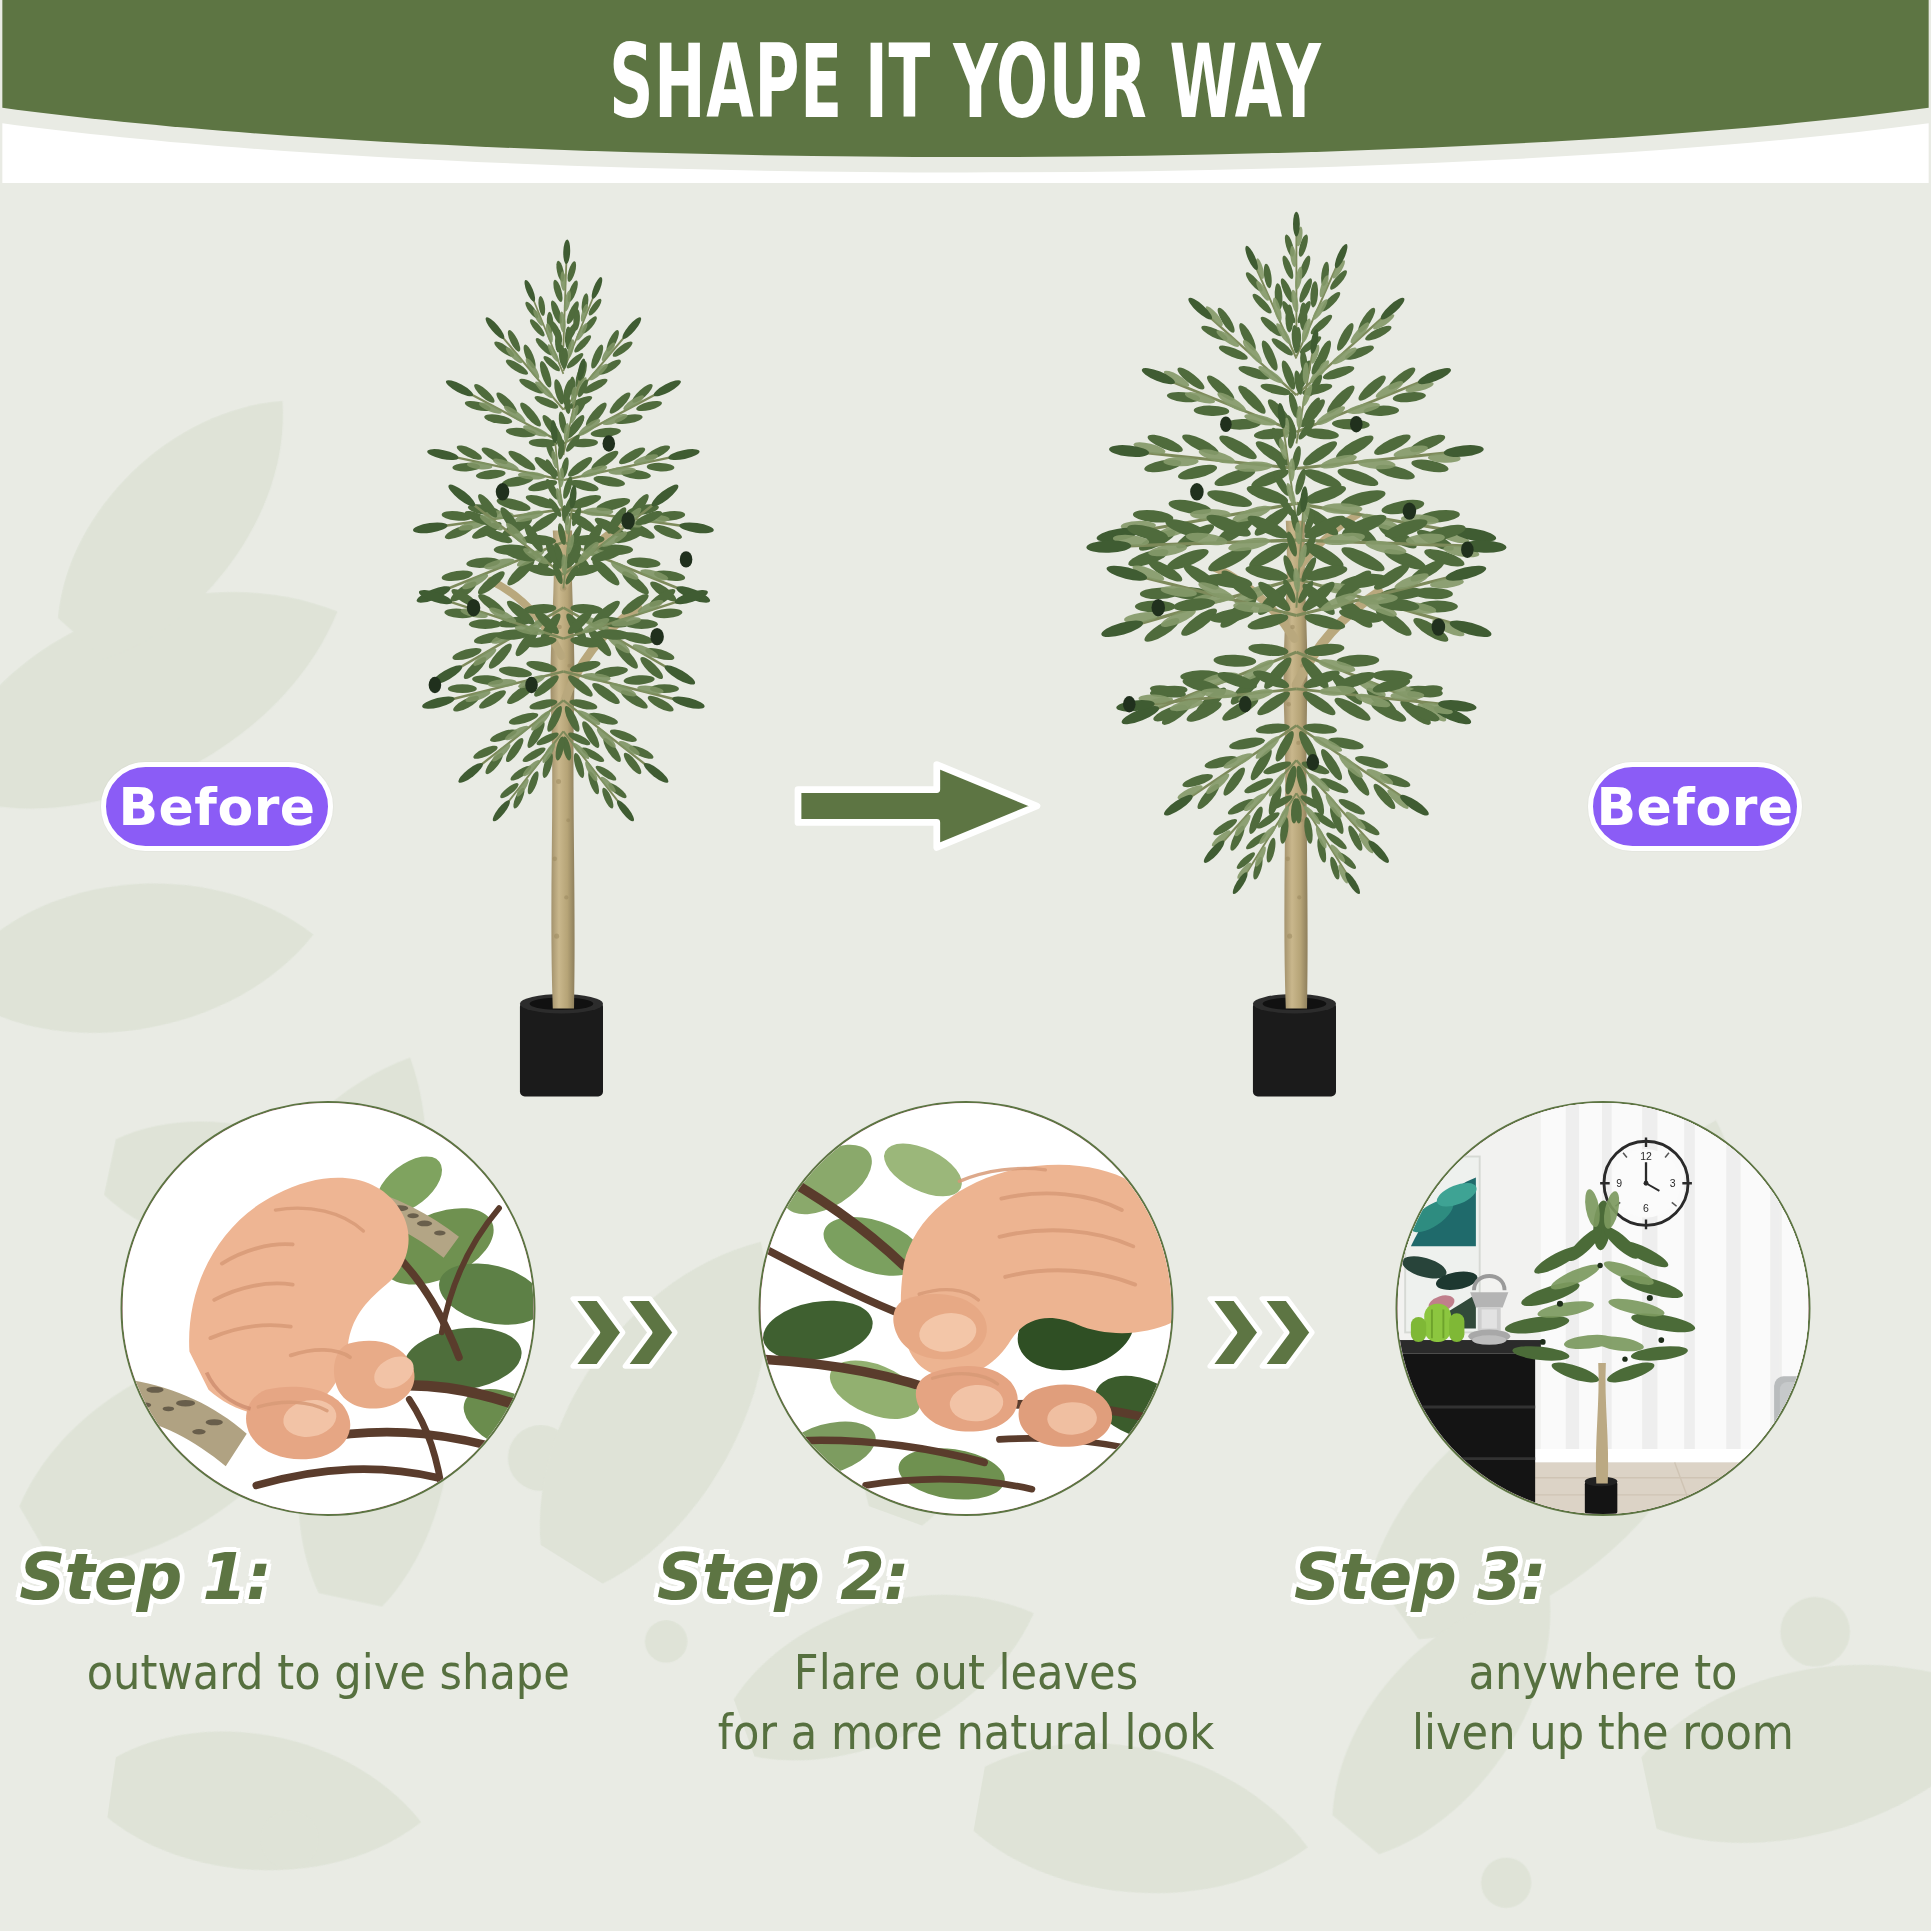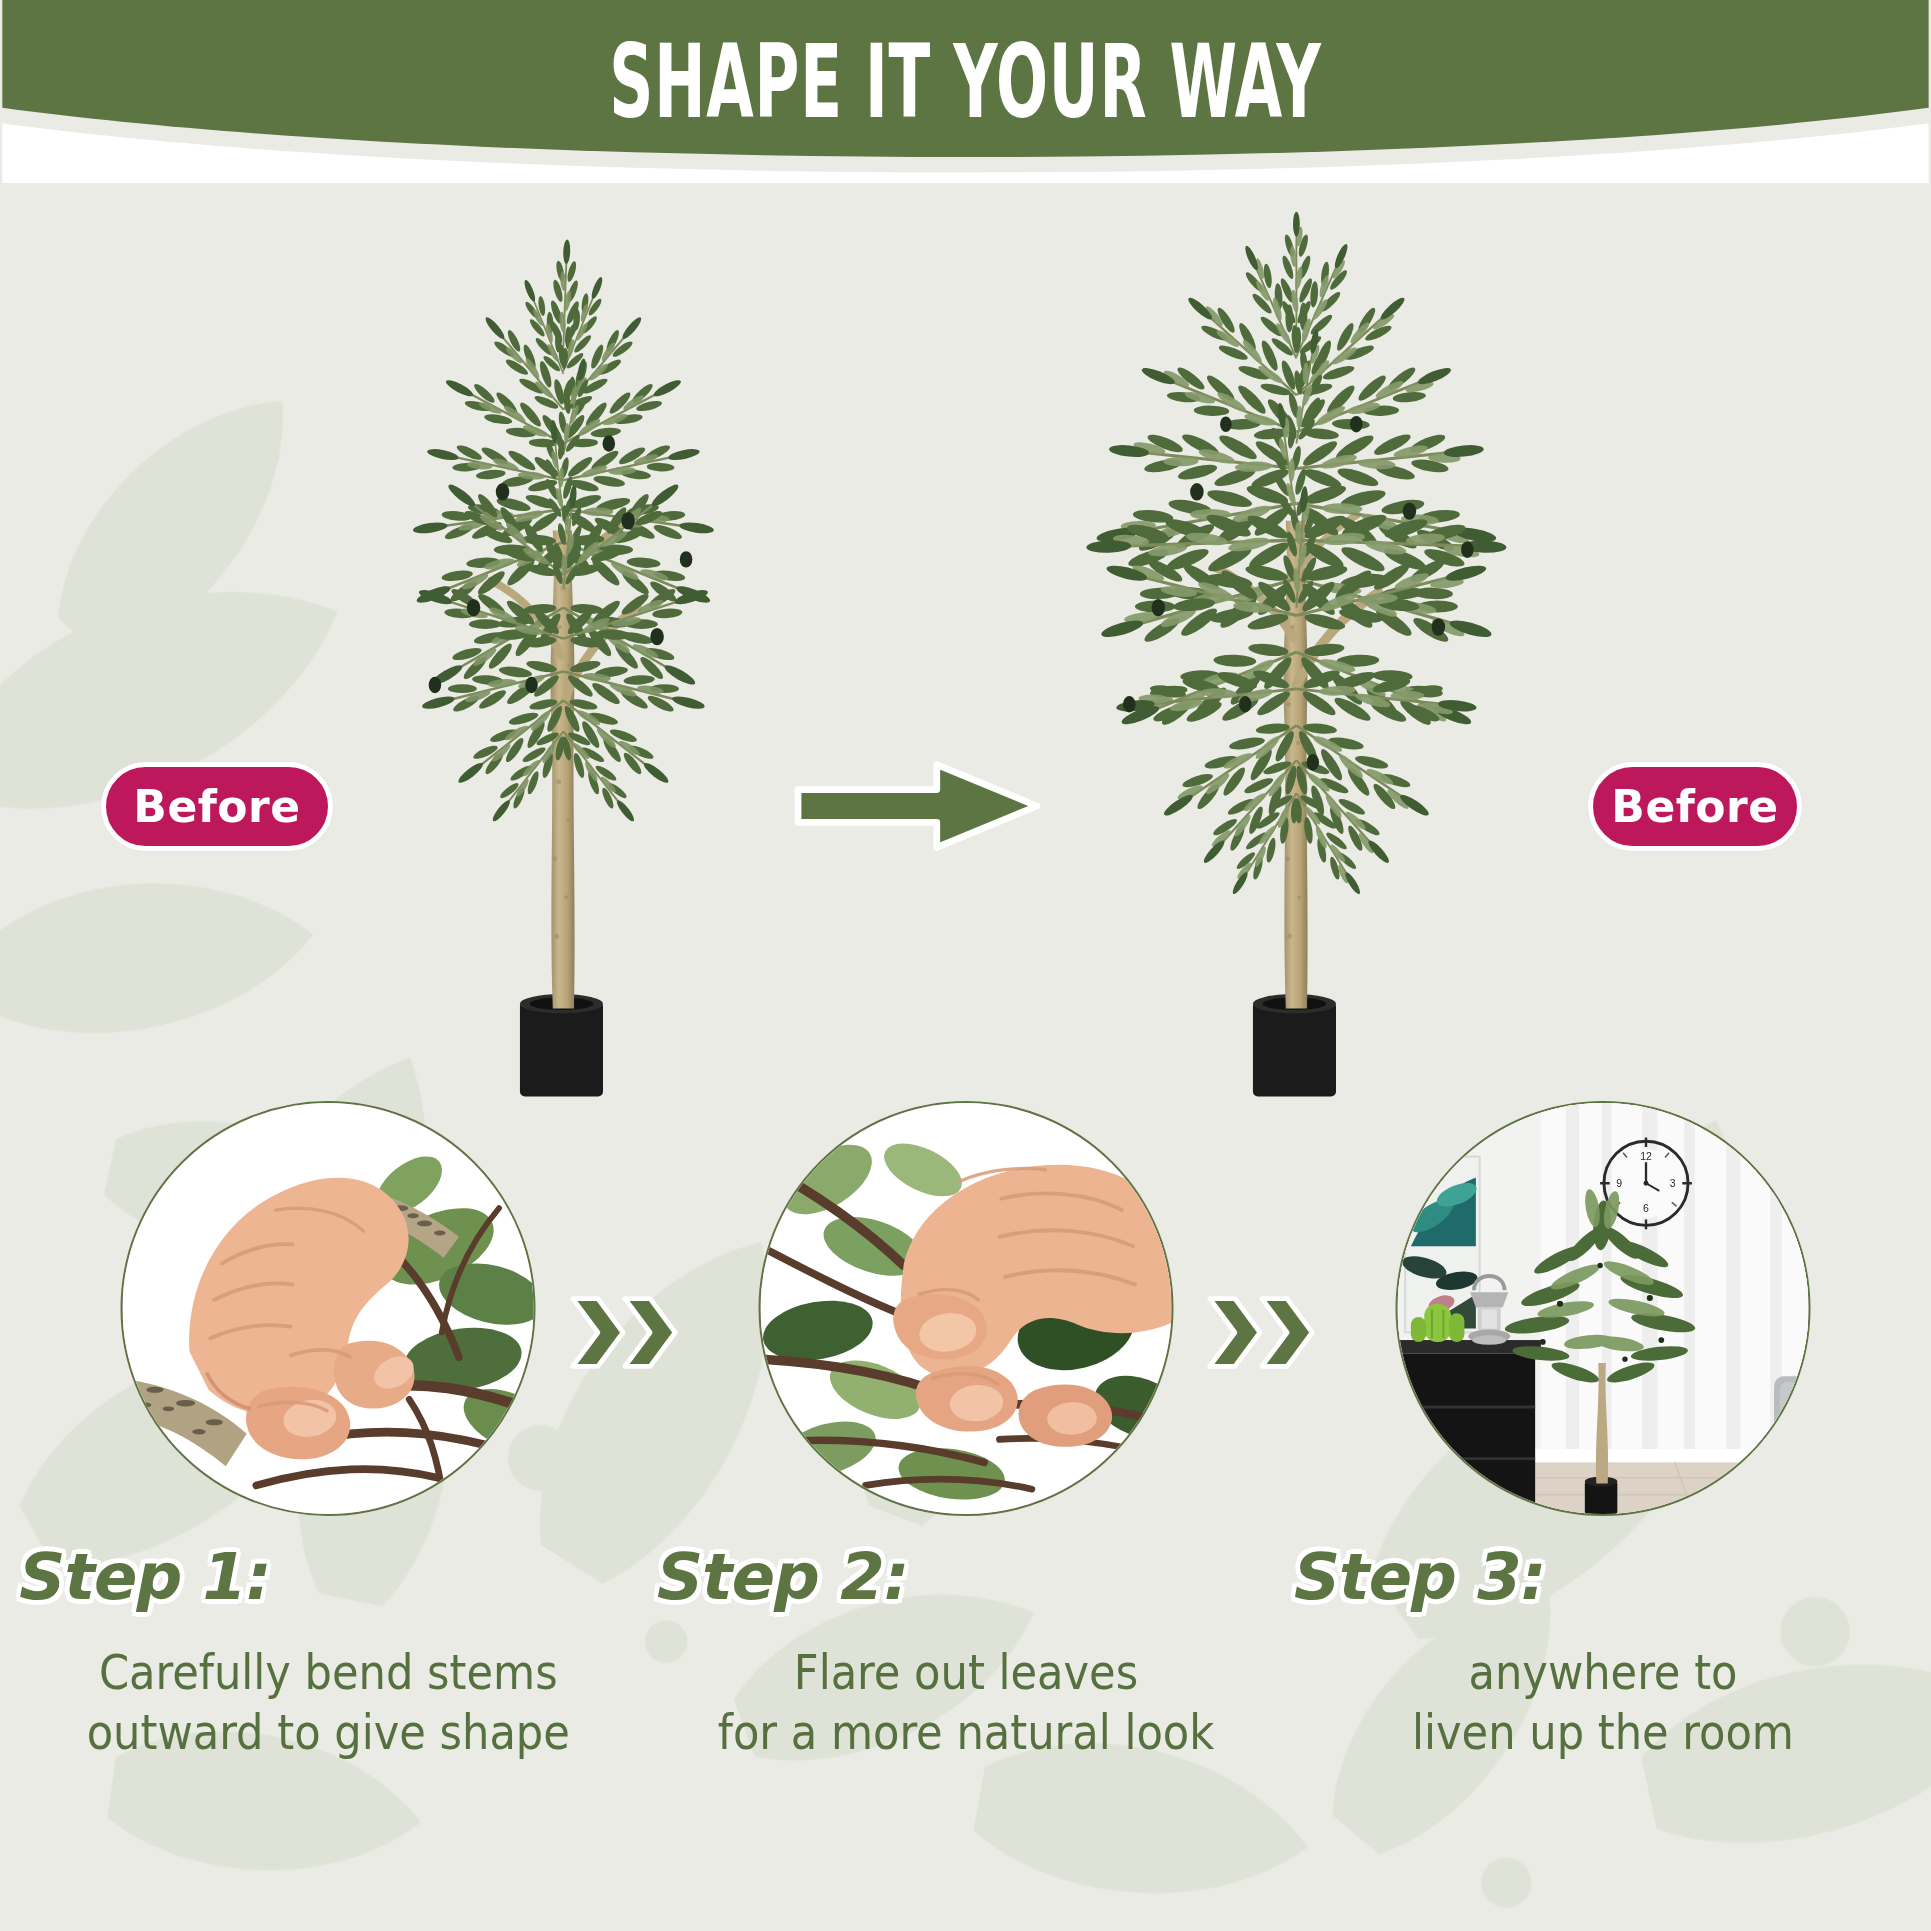--- a/index.html
+++ b/index.html
@@ -36,26 +36,26 @@
   
   #stage { position:absolute; left:0; top:183px; width:1931px; height:946px; z-index:3; }
 
   .tree-wrap { position:absolute; }
   #tree-before { left:290px; top:19.3px; width:541px; height:908px; }
   #tree-after  { left:1023px; top:19.3px; width:541px; height:908px; }
   .tree-wrap svg { width:100%; height:100%; display:block; }
 
   .pill {
     position:absolute;
-    background:#be185d;
+    background:#8b5cf6;
     border:5.8px solid #ffffff;
     border-radius:97px;
     color:#fff;
     font-weight:bold;
-    font-size:44px;
+    font-size:52px;
     letter-spacing:0.5px;
     display:flex; align-items:center; justify-content:center;
     font-family:"DejaVu Sans","Liberation Sans",sans-serif;
     box-shadow:0 0 0 1px rgba(0,0,0,0.02);
   }
   #badge-before { left:101px; top:579px; width:232px; height:89px; }
   #badge-after  { left:1588px; top:579px; width:214px; height:89px; }
 
   #transform-arrow { position:absolute; left:792px; top:570px; width:251px; height:106px; }
 
@@ -454,21 +454,20 @@
             <path d="M160,112 C 196,106 230,114 252,134" stroke-width="3.5"></path>
             <path d="M176,264 C 200,256 224,256 238,266" stroke-width="4"></path>
             <path d="M142,318 C 168,310 196,312 214,322" stroke-width="3.5"></path>
           </g>
           <path d="M88,282 C 96,300 112,314 134,320" stroke="#c9876a" stroke-width="4" fill="none" opacity="0.7"></path>
         </g>
       </svg>
     </div>
     <div class="step-heading">Step 1:</div>
     <div class="step-body">
-      <span>Carefully bend stems</span>
       <span>outward to give shape</span>
     </div>
   </div>
 
   <div class="step-col" id="step-col-2">
     <div class="step-circle">
       <svg viewBox="0 0 430 430">
         <rect width="430" height="430" fill="#ffffff"></rect>
 
         <g>

